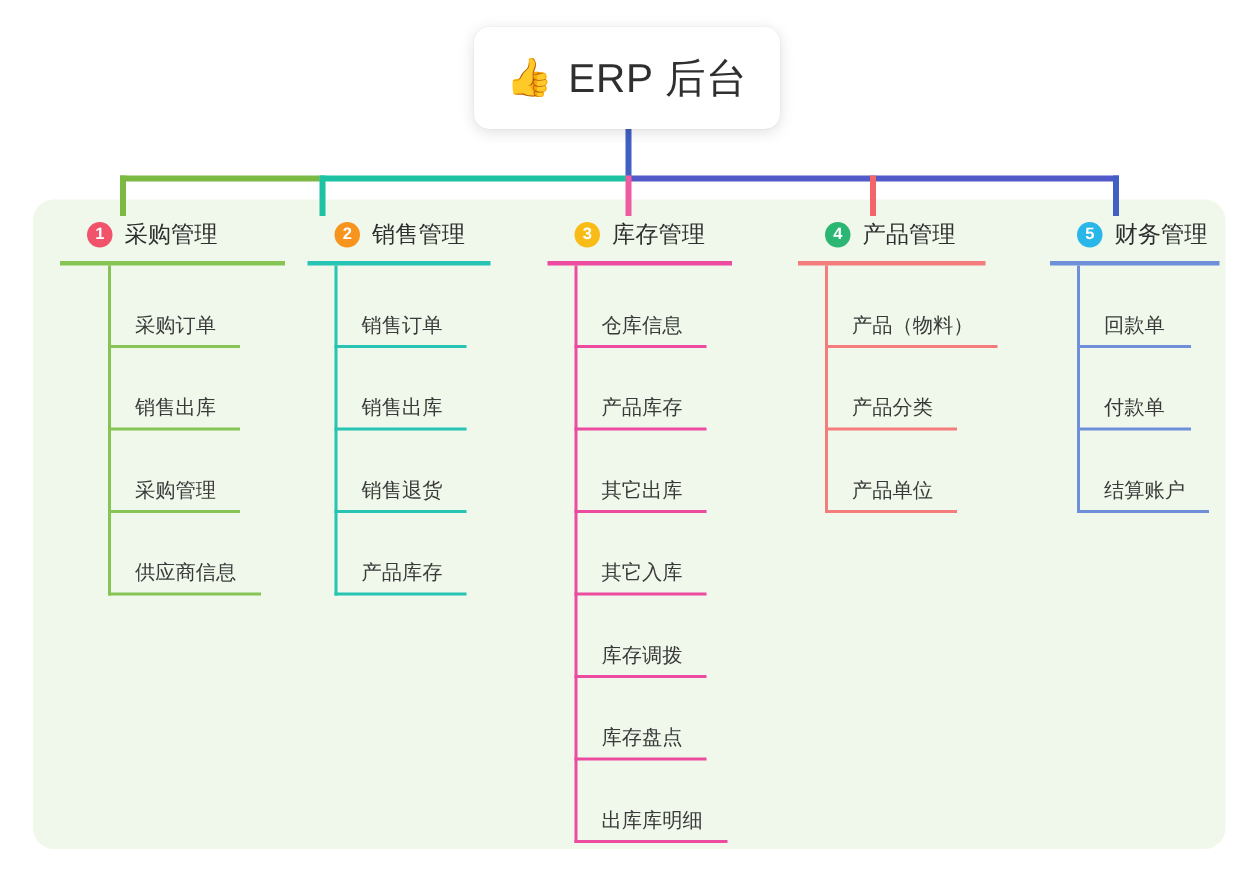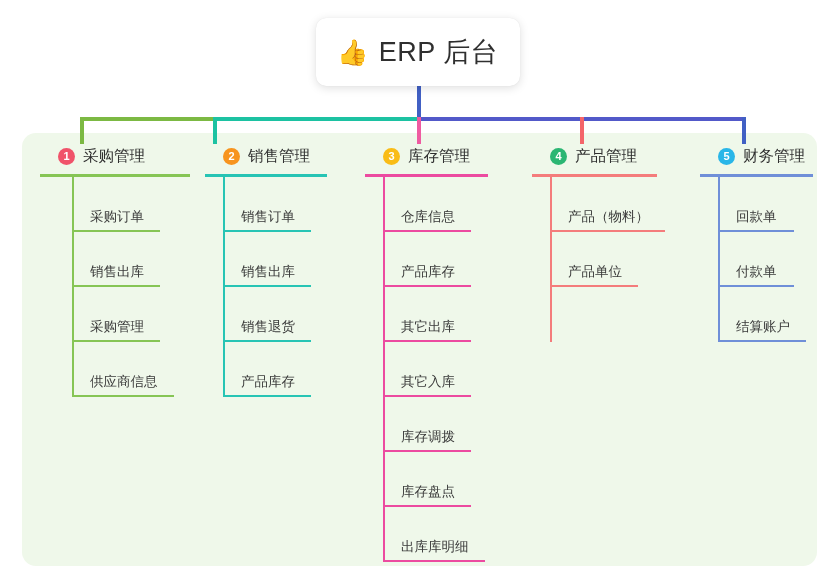--- a/index.html
+++ b/index.html
@@ -268,20 +268,24 @@
         <span class="col-title">产品管理</span>
       </div>
       <div class="col-rule" style="background: rgb(244, 124, 124);"></div>
       <div class="col-body" style="height: 195px;">
         <div class="spine" style="background: rgb(244, 124, 124); height: 165px;"></div>
         <div class="leaf">
           <span class="leaf-label">产品（物料）</span>
           <div class="leaf-rule" style="background: rgb(244, 124, 124); width: 115px;"></div>
         </div>
         <div class="leaf">
+          <span class="leaf-label">产品分类</span>
+          <div class="leaf-rule" style="background: rgb(244, 124, 124); width: 88px;"></div>
+        </div>
+        <div class="leaf">
           <span class="leaf-label">产品单位</span>
           <div class="leaf-rule" style="background: rgb(244, 124, 124); width: 88px;"></div>
         </div>
       </div>
     </div>
     <div class="column" style="left: 700px; width: 113px;">
       <div class="col-head">
         <span class="badge" style="background: rgb(41, 182, 232);">5</span>
         <span class="col-title">财务管理</span>
       </div>

